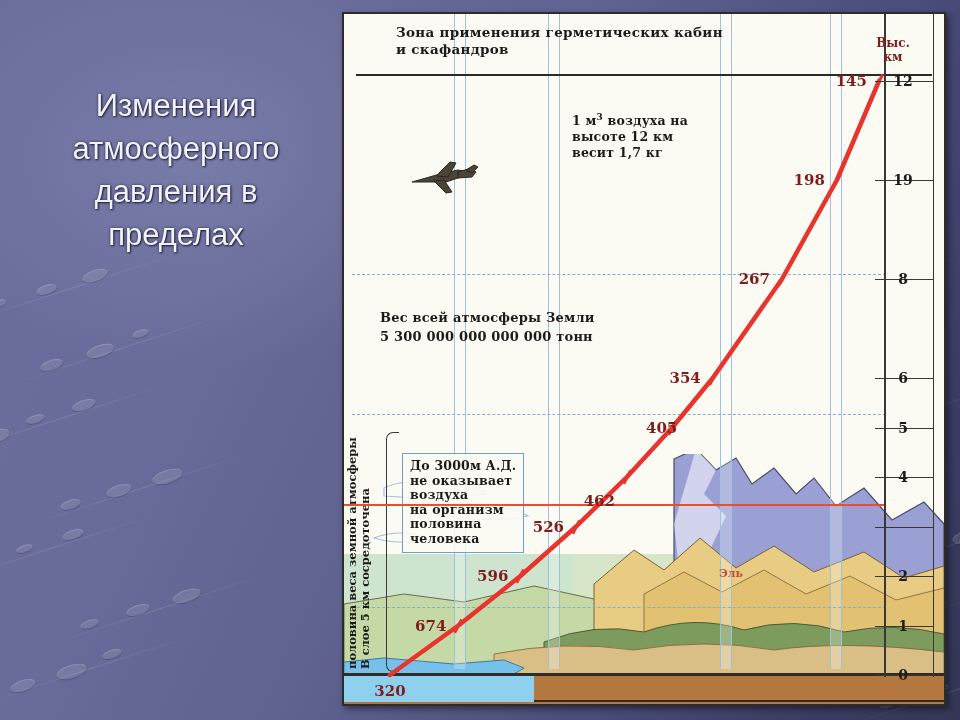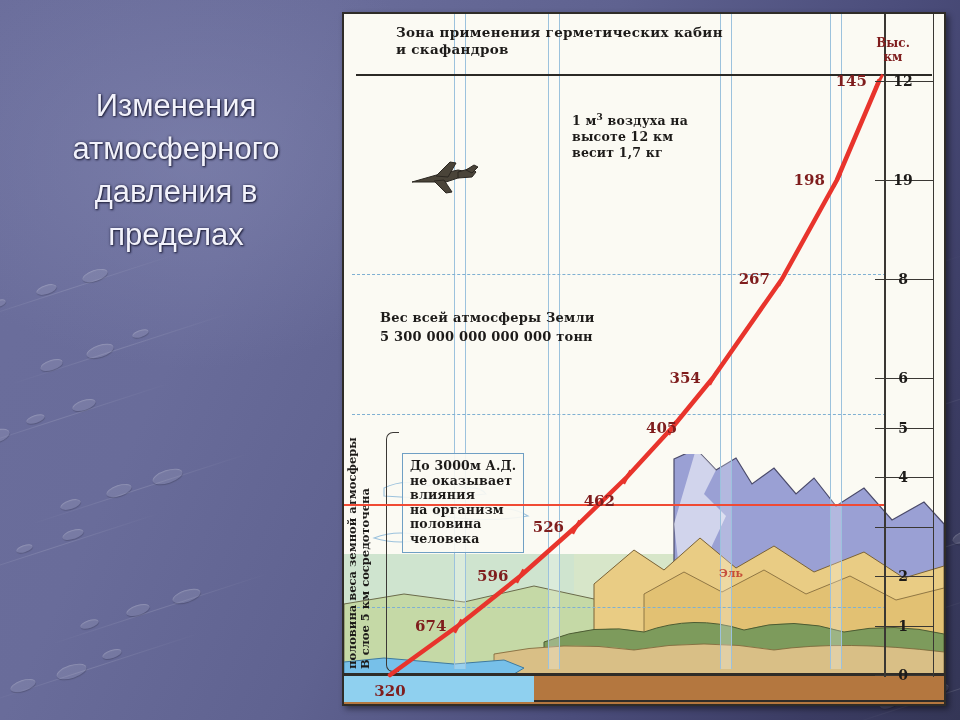--- a/index.html
+++ b/index.html
@@ -266,21 +266,21 @@
     </div>
 
     <div class="note" id="note-weight">
       <div>Вес всей атмосферы Земли</div>
       <div>5 300 000  000 000 000 тонн</div>
     </div>
 
     <div class="note" id="note-3000">
       <div>До 3000м А.Д.</div>
       <div>не оказывает</div>
-      <div>влияния</div>
+      <div>воздуха</div>
       <div>на организм</div>
       <div>половина</div>
       <div>человека</div>
     </div>
 
     <div class="vtext">
       <span class="l1">В слое 5 км сосредоточена</span>
       <span class="l2">половина веса земной атмосферы</span>
     </div>
     <div class="brace"></div>

